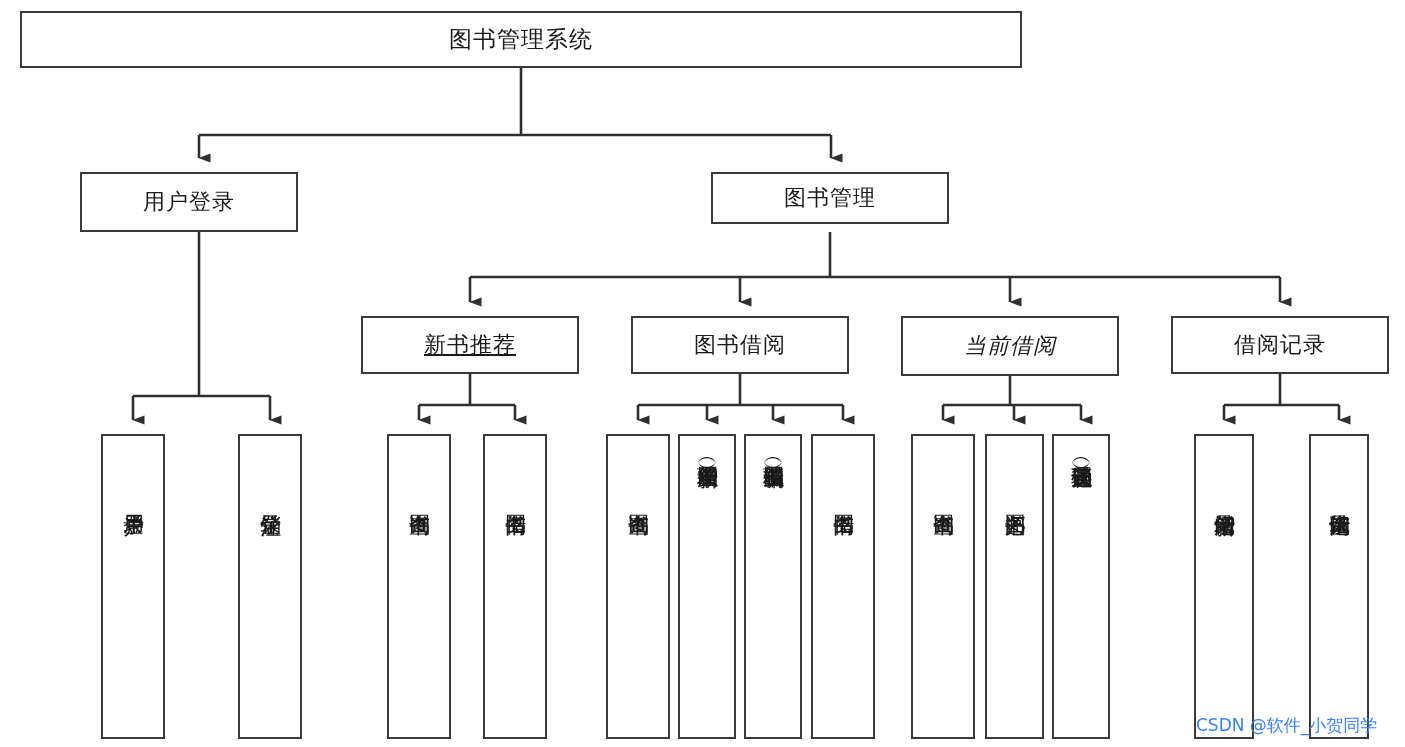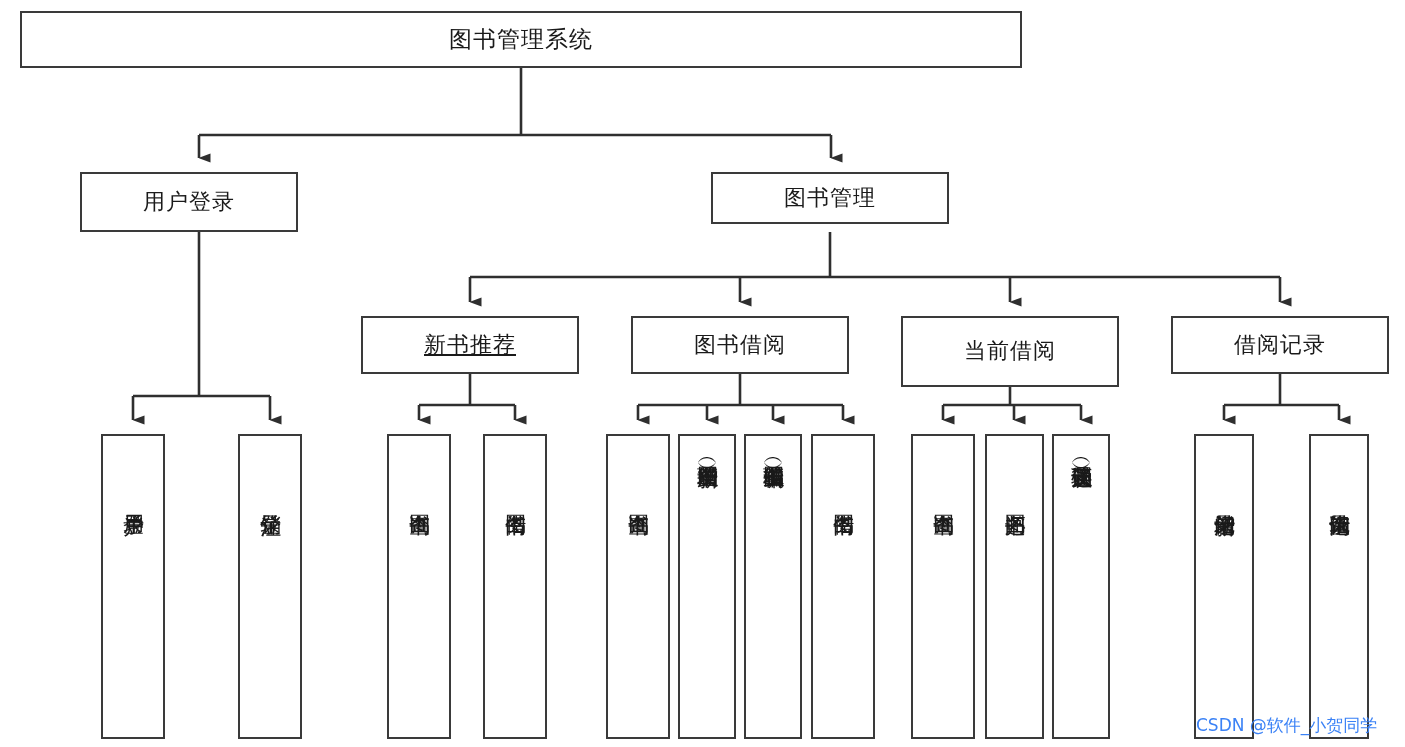--- a/index.html
+++ b/index.html
@@ -137,21 +137,21 @@
   <div class="node horiz" style="left:711px;top:172px;width:238px;height:52px;">
     <span>图书管理</span>
   </div>
 
   <div class="node horiz" style="left:361px;top:316px;width:218px;height:58px;text-decoration:underline;">
     <span>新书推荐</span>
   </div>
   <div class="node horiz" style="left:631px;top:316px;width:218px;height:58px;">
     <span>图书借阅</span>
   </div>
-  <div class="node horiz" style="left:901px;top:316px;width:218px;height:71px;">
+  <div class="node horiz" style="left:901px;top:316px;width:218px;height:60px;font-style:italic;">
     <span>当前借阅</span>
   </div>
   <div class="node horiz" style="left:1171px;top:316px;width:218px;height:58px;">
     <span>借阅记录</span>
   </div>
 
   <div class="node vert mid" style="left:101px;top:434px;width:64px;height:305px;">
     <span class="vtext">用户登录</span>
   </div>
   <div class="node vert mid" style="left:238px;top:434px;width:64px;height:305px;">

